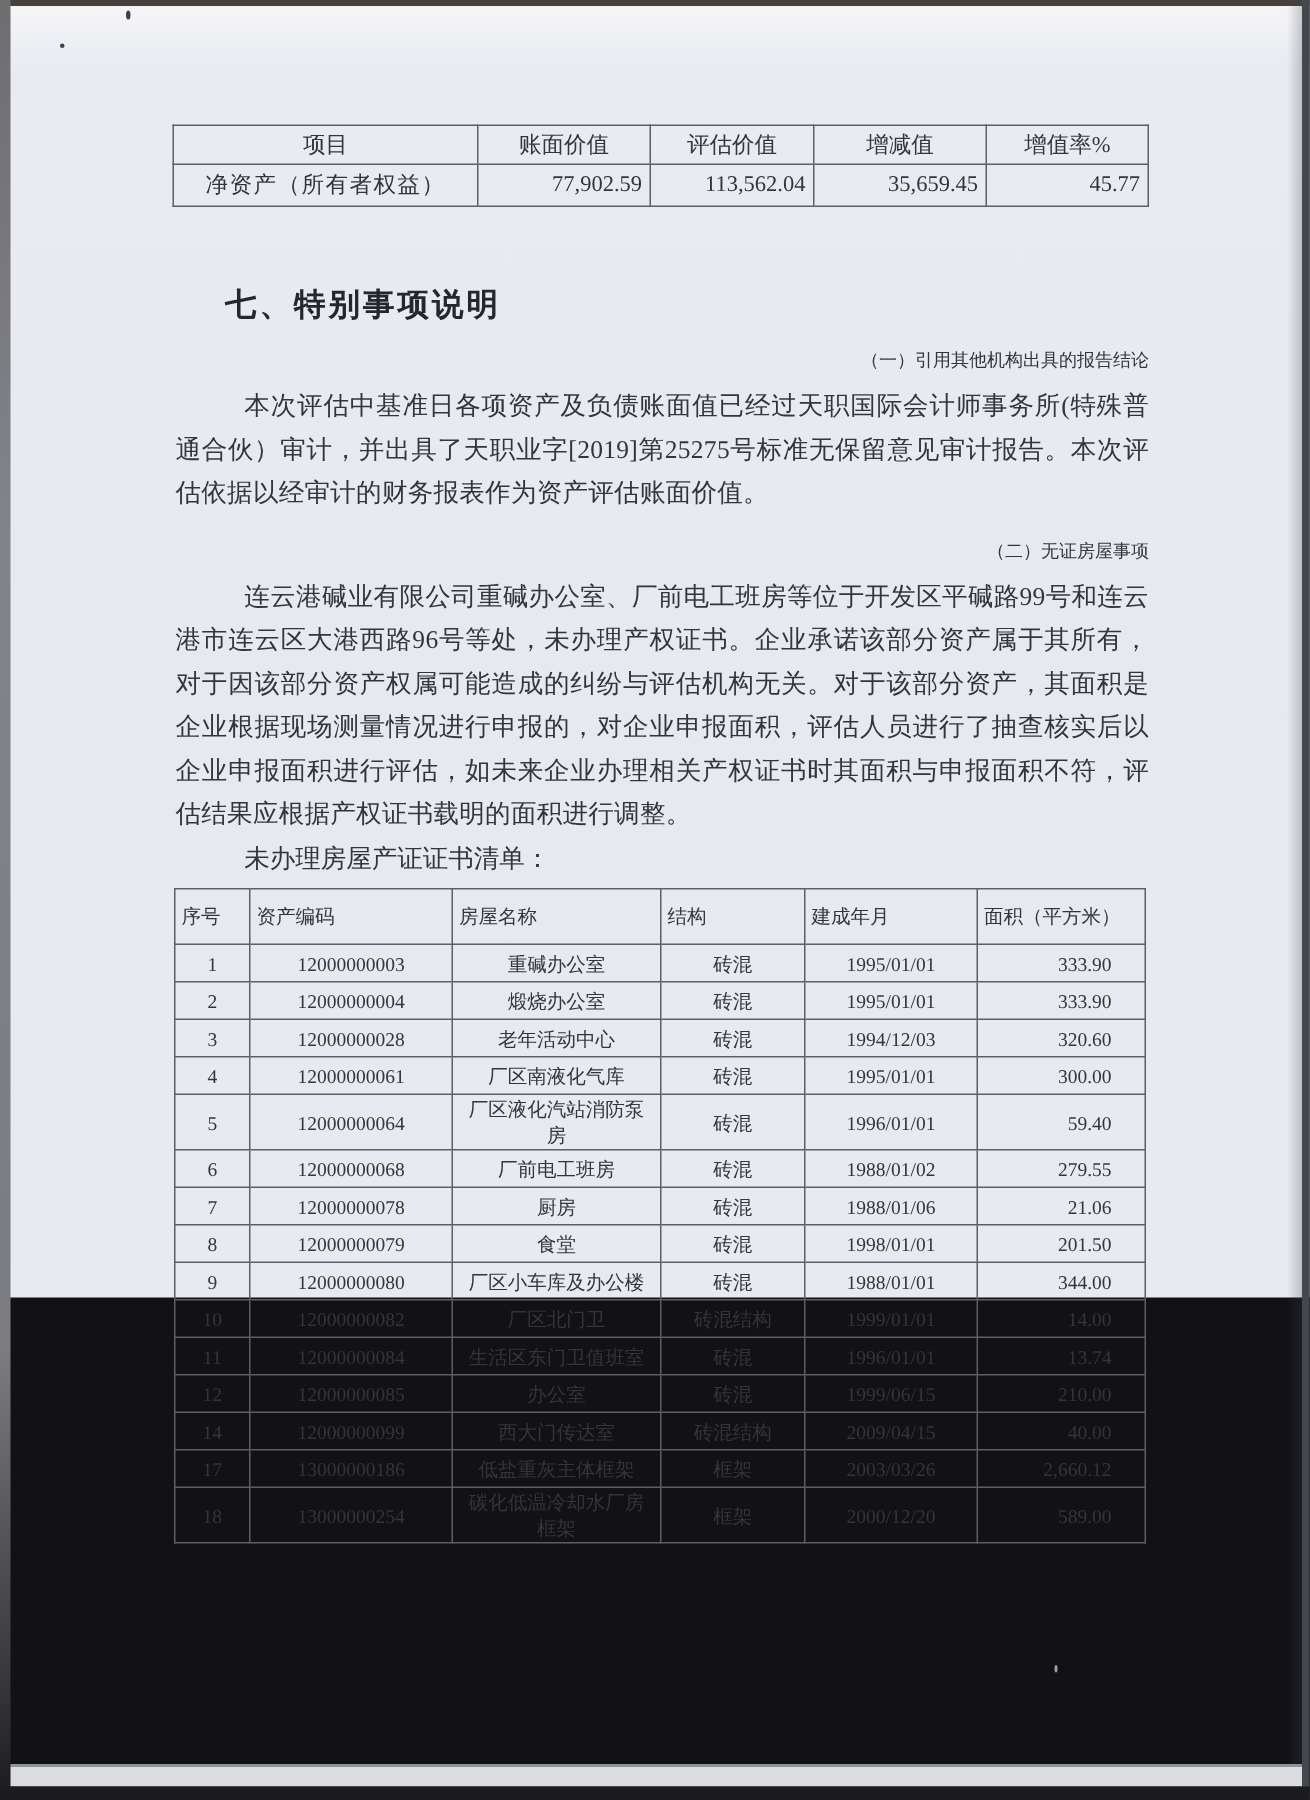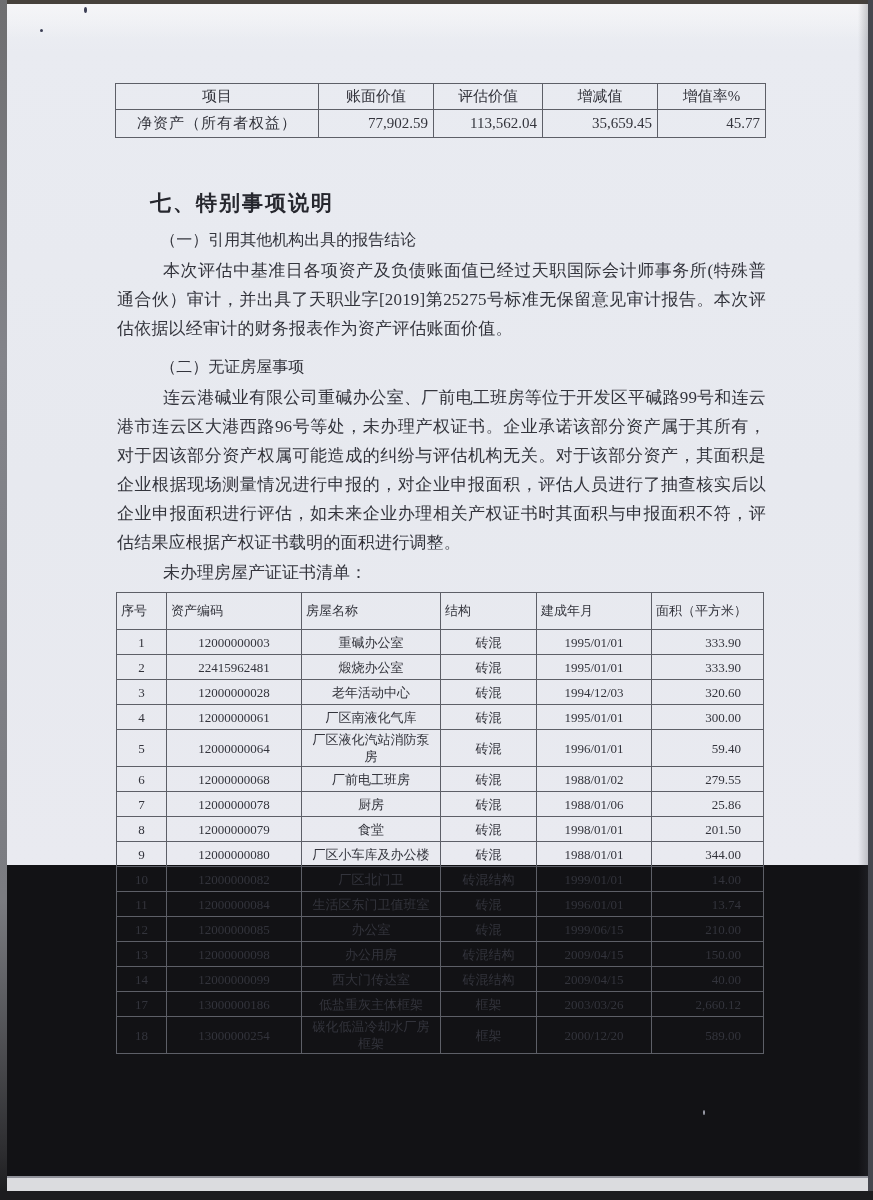--- a/index.html
+++ b/index.html
@@ -37,21 +37,21 @@
   
   .sum{margin-top:83px;width:650px;font-size:15px;margin-left:-2px;}
   .sum th{height:25px;text-align:center;padding:0 4px;}
   .sum td{height:27px;padding:0 4px;}
   .sum td.c0{text-align:center;letter-spacing:1px;}
   .sum td.c1,.sum td.c2,.sum td.c3,.sum td.c4{text-align:right;padding-right:5px;
     font-family:"Liberation Serif","DejaVu Serif",serif;}
 
   .sec-title{margin:52px 0 0 33px;font-size:21px;font-weight:bold;color:#26272e;
     letter-spacing:2px;line-height:26px;}
-  .sub{margin:12px 0 0 0;font-size:16px;line-height:24px;text-indent:2.7em;}
+  .sub{margin:12px 0 0 0;font-size:12px;line-height:24px;text-indent:2.7em;text-align:right;}
   .para{margin:4px 0 0 0;font-size:17px;line-height:29px;text-align:justify;
     text-indent:2.7em;letter-spacing:.2px;}
   .caption{margin:2px 0 0 0;font-size:17px;line-height:28px;text-indent:2.7em;}
 
   
   .house{margin-top:5px;width:647px;font-size:13px;margin-left:-1px;}
   .house th{height:34px;text-align:left;padding:1px 4px;}
   .house td{height:22px;padding:1px 4px;line-height:17px;vertical-align:middle;}
   .house td.c0,.house td.c1,.house td.c3,.house td.c4{text-align:center;}
   .house td.c2{text-align:center;padding:1px 6px;}
@@ -127,21 +127,21 @@
           <tr>
             <td class="c0">1</td>
             <td class="c1">12000000003</td>
             <td class="c2">重碱办公室</td>
             <td class="c3">砖混</td>
             <td class="c4">1995/01/01</td>
             <td class="c5">333.90</td>
           </tr>
           <tr>
             <td class="c0">2</td>
-            <td class="c1">22415962481</td>
+            <td class="c1">12000000004</td>
             <td class="c2">煅烧办公室</td>
             <td class="c3">砖混</td>
             <td class="c4">1995/01/01</td>
             <td class="c5">333.90</td>
           </tr>
           <tr>
             <td class="c0">3</td>
             <td class="c1">12000000028</td>
             <td class="c2">老年活动中心</td>
             <td class="c3">砖混</td>
@@ -171,21 +171,21 @@
             <td class="c3">砖混</td>
             <td class="c4">1988/01/02</td>
             <td class="c5">279.55</td>
           </tr>
           <tr>
             <td class="c0">7</td>
             <td class="c1">12000000078</td>
             <td class="c2">厨房</td>
             <td class="c3">砖混</td>
             <td class="c4">1988/01/06</td>
-            <td class="c5">25.86</td>
+            <td class="c5">21.06</td>
           </tr>
           <tr>
             <td class="c0">8</td>
             <td class="c1">12000000079</td>
             <td class="c2">食堂</td>
             <td class="c3">砖混</td>
             <td class="c4">1998/01/01</td>
             <td class="c5">201.50</td>
           </tr>
           <tr>
@@ -212,28 +212,20 @@
             <td class="c4">1996/01/01</td>
             <td class="c5">13.74</td>
           </tr>
           <tr>
             <td class="c0">12</td>
             <td class="c1">12000000085</td>
             <td class="c2">办公室</td>
             <td class="c3">砖混</td>
             <td class="c4">1999/06/15</td>
             <td class="c5">210.00</td>
-          </tr>
-          <tr>
-            <td class="c0">13</td>
-            <td class="c1">12000000098</td>
-            <td class="c2">办公用房</td>
-            <td class="c3">砖混结构</td>
-            <td class="c4">2009/04/15</td>
-            <td class="c5">150.00</td>
           </tr>
           <tr>
             <td class="c0">14</td>
             <td class="c1">12000000099</td>
             <td class="c2">西大门传达室</td>
             <td class="c3">砖混结构</td>
             <td class="c4">2009/04/15</td>
             <td class="c5">40.00</td>
           </tr>
           <tr>

